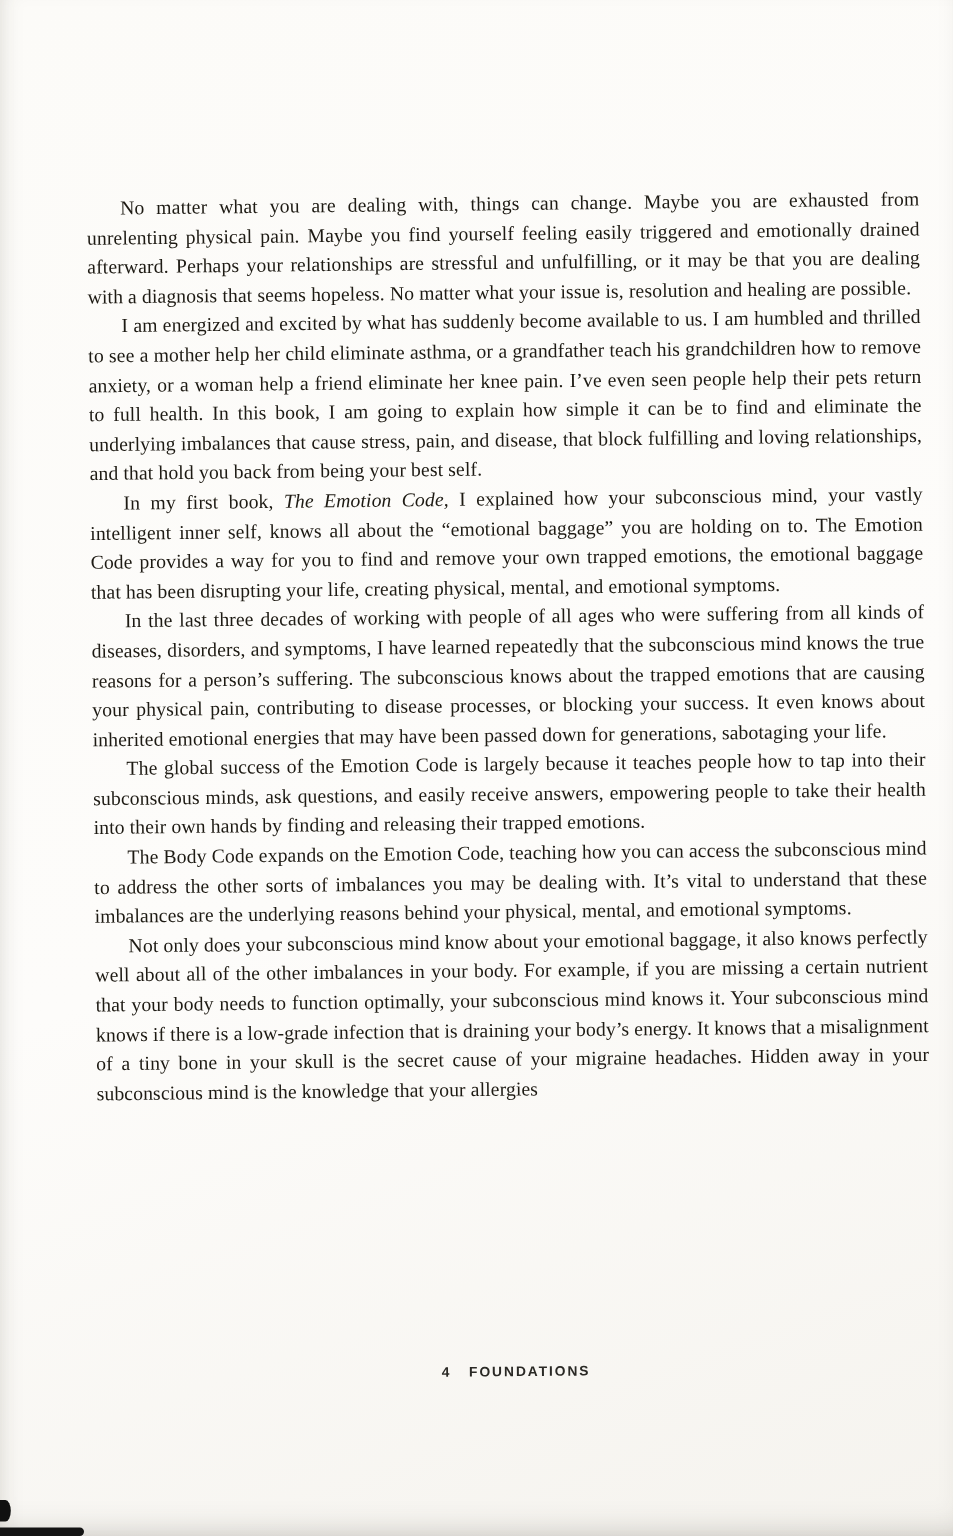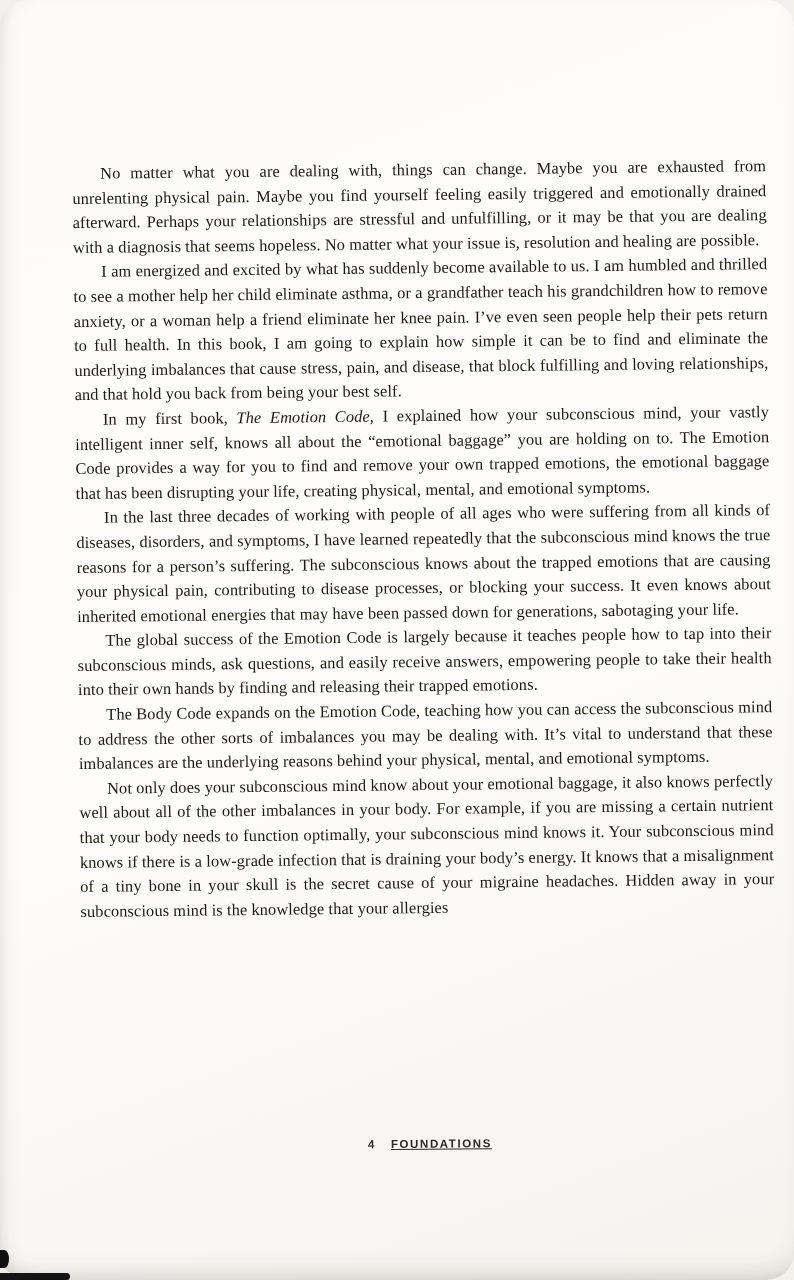--- a/index.html
+++ b/index.html
@@ -13,21 +13,20 @@
     overflow: hidden;
     background: #f2f0ea;
     font-family: "Liberation Serif", serif;
   }
   .page {
     position: absolute;
     inset: 0;
     background: linear-gradient(160deg, #fcfbf8 0%, #fdfcfa 55%, #f5f3ee 100%);
     box-shadow: inset 0 -18px 30px -22px rgba(60,55,45,0.35),
                 inset 14px 0 26px -22px rgba(60,55,45,0.25);
-    border-radius: 28px;
   }
   .text-block {
     position: absolute;
     left: 72px;
     top: 162px;
     width: 694px;
     transform: rotate(-0.65deg);
     transform-origin: left top;
     color: #1d1a13;
     font-size: 16.4px;
@@ -55,21 +54,20 @@
     font-size: 11.5px;
     font-weight: bold;
     color: #2a2925;
   }
   .page-footer .page-num {
     margin-right: 16px;
     letter-spacing: 0.5px;
   }
   .page-footer .section-name {
     letter-spacing: 1.6px;
-    text-decoration: underline;
   }
   .artifact-left-edge {
     position: absolute;
     left: 0;
     top: 1250px;
     width: 9px;
     height: 18px;
     background: #101010;
     border-radius: 0 60% 60% 0;
   }

